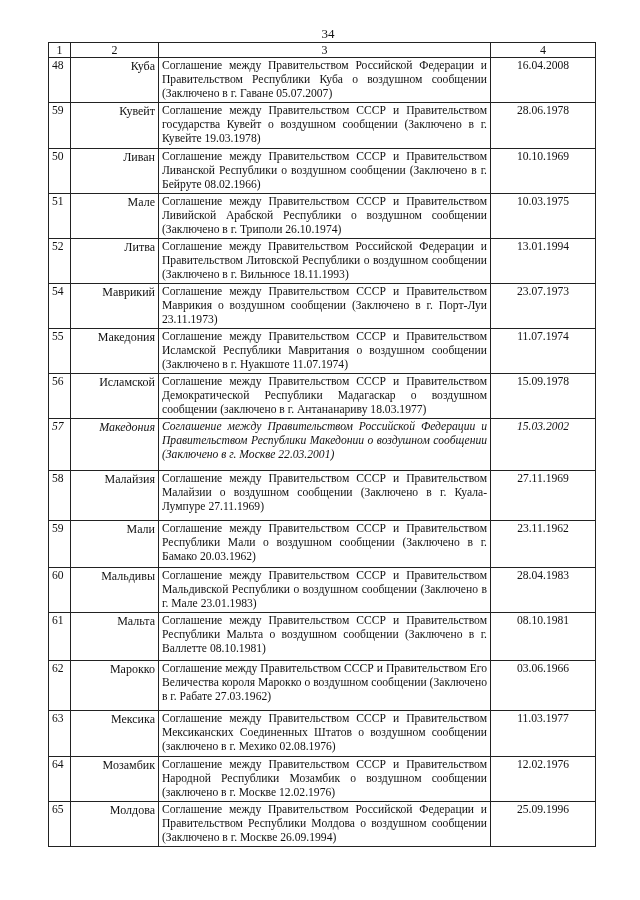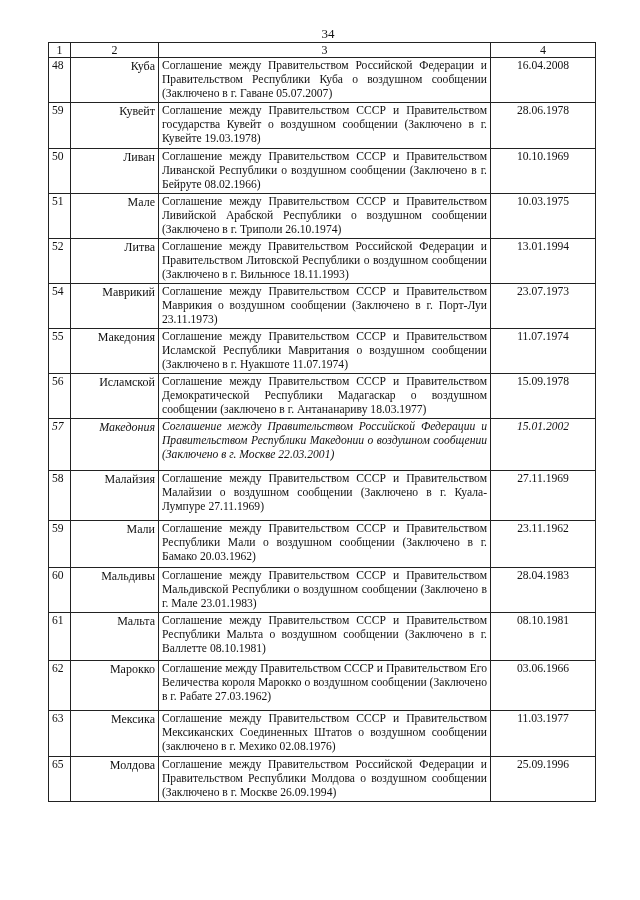--- a/index.html
+++ b/index.html
@@ -83,21 +83,21 @@
       <tr style="height: 42px;">
         <td class="num">56</td>
         <td class="country">Исламской</td>
         <td class="desc">Соглашение между Правительством СССР и Правительством Демократической Республики Мадагаскар о воздушном сообщении (заключено в г. Антананариву 18.03.1977)</td>
         <td class="date">15.09.1978</td>
       </tr>
       <tr style="height: 52px; font-style: italic;">
         <td class="num">57</td>
         <td class="country">Македония</td>
         <td class="desc">Соглашение между Правительством Российской Федерации и Правительством Республики Македонии о воздушном сообщении (Заключено в г. Москве 22.03.2001)</td>
-        <td class="date">15.01.2002</td>
+        <td class="date">15.03.2002</td>
       </tr>
       <tr style="height: 50px; padding-left: 32px;">
         <td class="num">58</td>
         <td class="country">Малайзия</td>
         <td class="desc">Соглашение между Правительством СССР и Правительством Малайзии о воздушном сообщении (Заключено в г. Куала-Лумпуре 27.11.1969)</td>
         <td class="date">27.11.1969</td>
       </tr>
       <tr style="height: 47px;">
         <td class="num">59</td>
         <td class="country">Мали</td>
@@ -121,20 +121,26 @@
         <td class="country">Марокко</td>
         <td class="desc">Соглашение между Правительством СССР и Правительством Его Величества короля Марокко о воздушном сообщении (Заключено в г. Рабате 27.03.1962)</td>
         <td class="date">03.06.1966</td>
       </tr>
       <tr style="height: 46px;">
         <td class="num">63</td>
         <td class="country">Мексика</td>
         <td class="desc">Соглашение между Правительством СССР и Правительством Мексиканских Соединенных Штатов о воздушном сообщении (заключено в г. Мехико 02.08.1976)</td>
         <td class="date">11.03.1977</td>
       </tr>
+      <tr style="height: 42px;">
+        <td class="num">64</td>
+        <td class="country">Мозамбик</td>
+        <td class="desc">Соглашение между Правительством СССР и Правительством Народной Республики Мозамбик о воздушном сообщении (заключено в г. Москве 12.02.1976)</td>
+        <td class="date">12.02.1976</td>
+      </tr>
       <tr style="height: 40px;">
         <td class="num">65</td>
         <td class="country">Молдова</td>
         <td class="desc">Соглашение между Правительством Российской Федерации и Правительством Республики Молдова о воздушном сообщении (Заключено в г. Москве 26.09.1994)</td>
         <td class="date">25.09.1996</td>
       </tr>
     </tbody>
 </table>
 
 </body></html>

